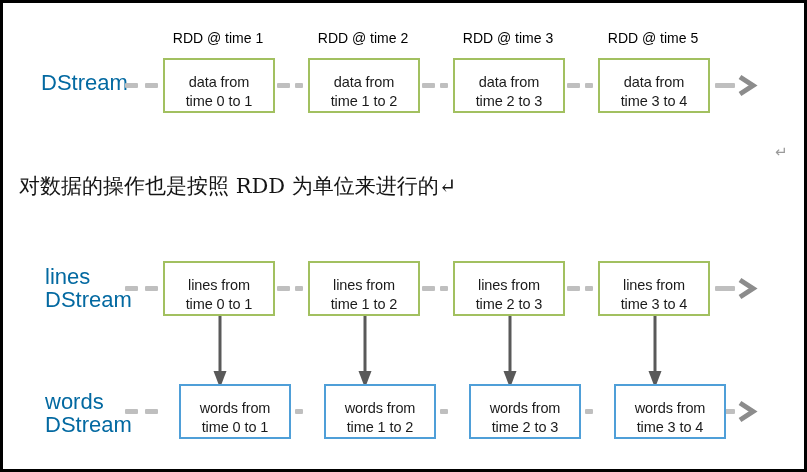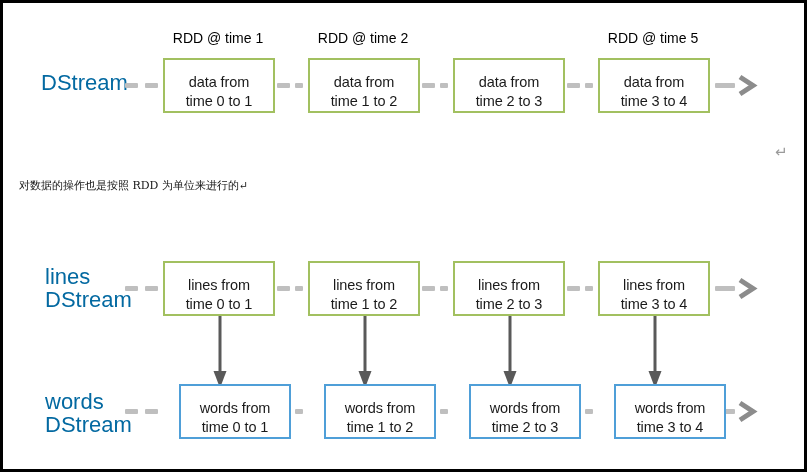--- a/index.html
+++ b/index.html
@@ -90,41 +90,42 @@
     color: #000000;
     white-space: nowrap;
   }
   .op-label .fm { font-style: italic; display: block; }
   .op-label .op { font-style: normal; display: block; }
 
   
   .cn-text {
     position: absolute;
     font-family: "DejaVu Serif", "Liberation Serif", serif;
-    font-size: 11px;
+    font-size: 21px;
     line-height: 22px;
     color: #141414;
     white-space: nowrap;
   }
   .pilcrow {
     position: absolute;
     font-family: "DejaVu Sans", sans-serif;
     font-size: 15px;
     color: #9a9a9a;
   }
 </style>
 </head>
 <body>
 
 <div id="page">
 
   <div class="row-label" style="left:38px; top:68px;">DStream</div>
 
   <div class="rdd-caption" style="left:135px; top:26px;">RDD @ time 1</div>
   <div class="rdd-caption" style="left:280px; top:26px;">RDD @ time 2</div>
+  <div class="rdd-caption" style="left:425px; top:26px;">RDD @ time 3</div>
   <div class="rdd-caption" style="left:570px; top:26px;">RDD @ time 5</div>
 
   <div class="dash" style="left:122px; top:80px; width:13px;"></div>
   <div class="dash" style="left:142px; top:80px; width:13px;"></div>
   <div class="dash" style="left:274px; top:80px; width:13px;"></div>
   <div class="dash" style="left:292px; top:80px; width:8px;"></div>
   <div class="dash" style="left:419px; top:80px; width:13px;"></div>
   <div class="dash" style="left:437px; top:80px; width:8px;"></div>
   <div class="dash" style="left:564px; top:80px; width:13px;"></div>
   <div class="dash" style="left:582px; top:80px; width:8px;"></div>

